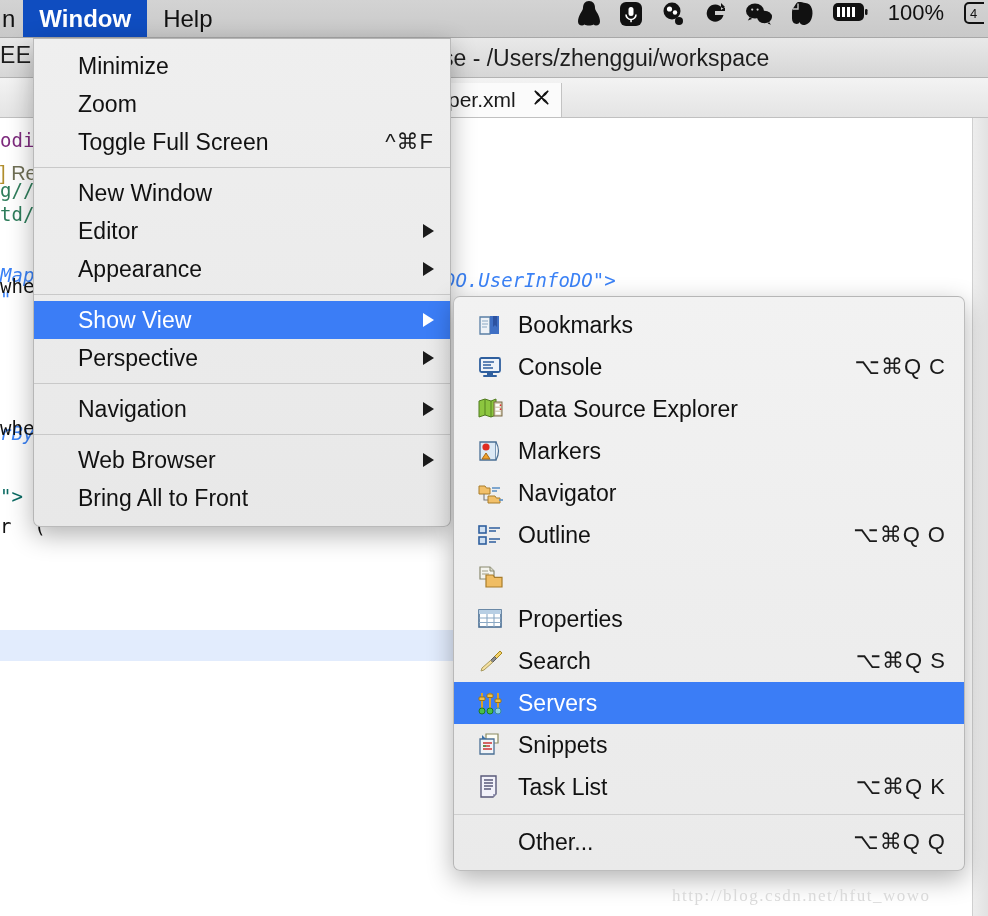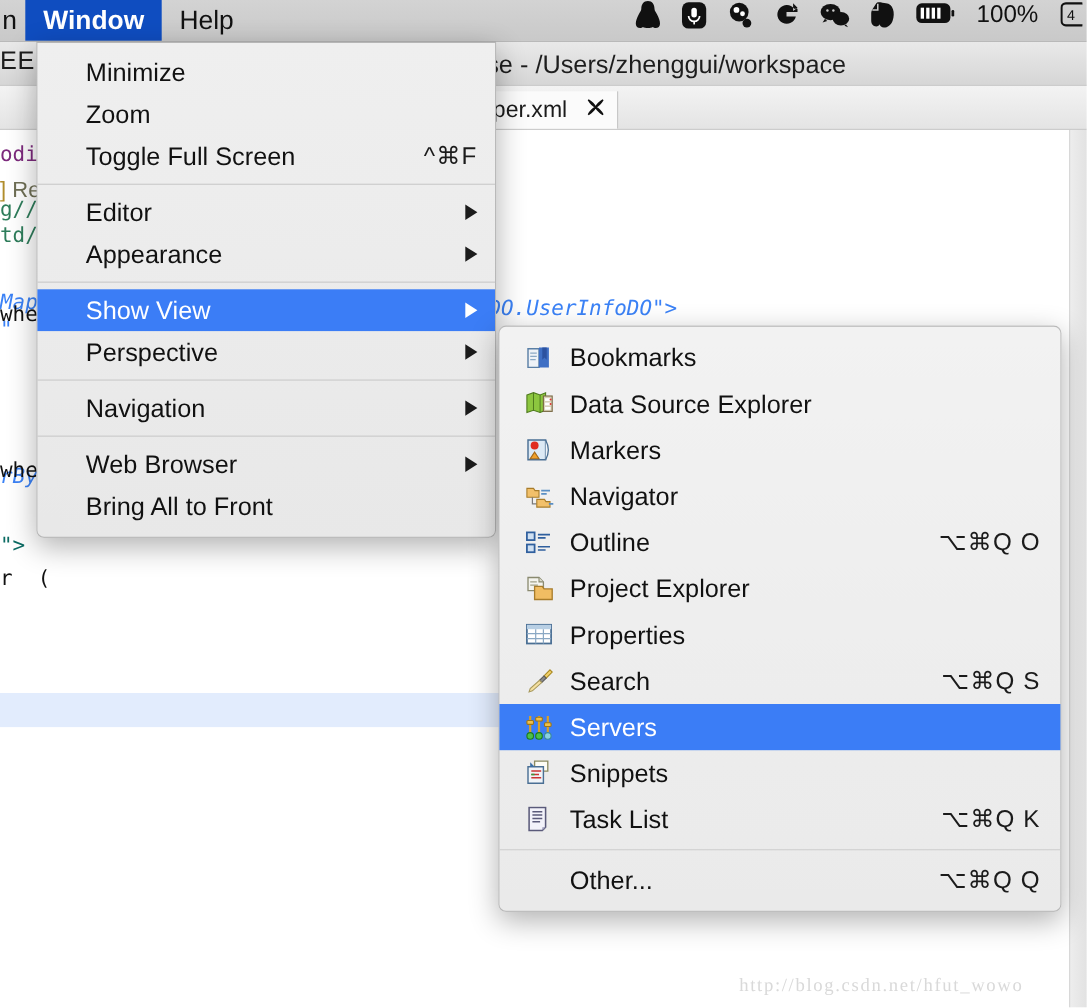--- a/index.html
+++ b/index.html
@@ -288,20 +288,23 @@
     <span class="menu-label">Zoom</span>
   </div>
   <div class="menu-row">
     <span class="menu-label">Toggle Full Screen</span>
     <span class="menu-shortcut">^⌘F</span>
   </div>
 
   <div class="menu-sep"></div>
 
   <div class="menu-row">
+    <span class="menu-label">New Window</span>
+  </div>
+  <div class="menu-row">
     <span class="menu-label">Editor</span>
     <span class="submenu-arrow"></span>
   </div>
   <div class="menu-row">
     <span class="menu-label">Appearance</span>
     <span class="submenu-arrow"></span>
   </div>
 
   <div class="menu-sep"></div>
 
@@ -339,20 +342,32 @@
       <svg width="26" height="24" viewBox="0 0 26 24">
           <path d="M2 4h10v17H2z" fill="#eef2f7" stroke="#5a7fa5" stroke-width="1.3"></path>
           <path d="M4 8h6M4 11h6M4 14h5" stroke="#8aa8c4" stroke-width="1.2"></path>
           <path d="M12 3h9v18h-9z" fill="#3f6fc4"></path>
           <path d="M15 3h4v11l-2-2-2 2z" fill="#2c52a0"></path>
         </svg>
     </span>
     <span class="sv-label">Bookmarks</span>
   </div>
 
+  <div class="sv-row">
+    <span class="sv-icon">
+      <svg width="26" height="24" viewBox="0 0 26 24">
+          <rect x="2" y="3" width="20" height="14" rx="1.5" fill="#eef3f9" stroke="#2f5f9e" stroke-width="1.8"></rect>
+          <path d="M5 7h11M5 10h8M5 13h10" stroke="#2f5f9e" stroke-width="1.5"></path>
+          <rect x="9" y="17" width="6" height="3" fill="#2f5f9e"></rect>
+          <rect x="5" y="20" width="14" height="2" rx="1" fill="#2f5f9e"></rect>
+        </svg>
+    </span>
+    <span class="sv-label">Console</span>
+    <span class="sv-shortcut">⌥⌘Q C</span>
+  </div>
 
   <div class="sv-row">
     <span class="sv-icon">
       <svg width="26" height="24" viewBox="0 0 26 24">
           <path d="M1 4l6-2 6 2 5-2v16l-5 2-6-2-6 2z" fill="#8cc63f" stroke="#4f7a1e" stroke-width="1"></path>
           <path d="M7 2v16M13 4v16" stroke="#4f7a1e" stroke-width=".9"></path>
           <rect x="16" y="5" width="8" height="14" fill="#d9d0b8" stroke="#7a6a46" stroke-width="1"></rect>
           <rect x="17.5" y="7" width="5" height="2.5" fill="#fff"></rect>
           <rect x="17.5" y="11" width="5" height="2.5" fill="#fff"></rect>
           <rect x="17.5" y="15" width="5" height="2.5" fill="#fff"></rect>
@@ -402,21 +417,20 @@
 
   <div class="sv-row">
     <span class="sv-icon">
       <svg width="26" height="24" viewBox="0 0 26 24">
           <path d="M2 2h10l4 4v8H2z" fill="#f4f4ee" stroke="#8a8a70" stroke-width="1.2"></path>
           <path d="M12 2v4h4" fill="#dcdccc" stroke="#8a8a70" stroke-width="1"></path>
           <path d="M4 6h6M4 9h7" stroke="#a0a088" stroke-width="1.1"></path>
           <path d="M8 10h7l1.6 2.4H24V22H8z" fill="#f0bd63" stroke="#a87c2a" stroke-width="1.2"></path>
         </svg>
     </span>
-    <span class="sv-label">Project Explorer</span>
   </div>
 
   <div class="sv-row">
     <span class="sv-icon">
       <svg width="26" height="24" viewBox="0 0 26 24">
           <rect x="1" y="3" width="22" height="17" fill="#ffffff" stroke="#4a6f94" stroke-width="1.6"></rect>
           <rect x="1" y="3" width="22" height="4" fill="#b8cfe4"></rect>
           <path d="M9 7v13M16 7v13M1 11h22M1 15.5h22" stroke="#8aa8c4" stroke-width="1.1"></path>
         </svg>
     </span>

